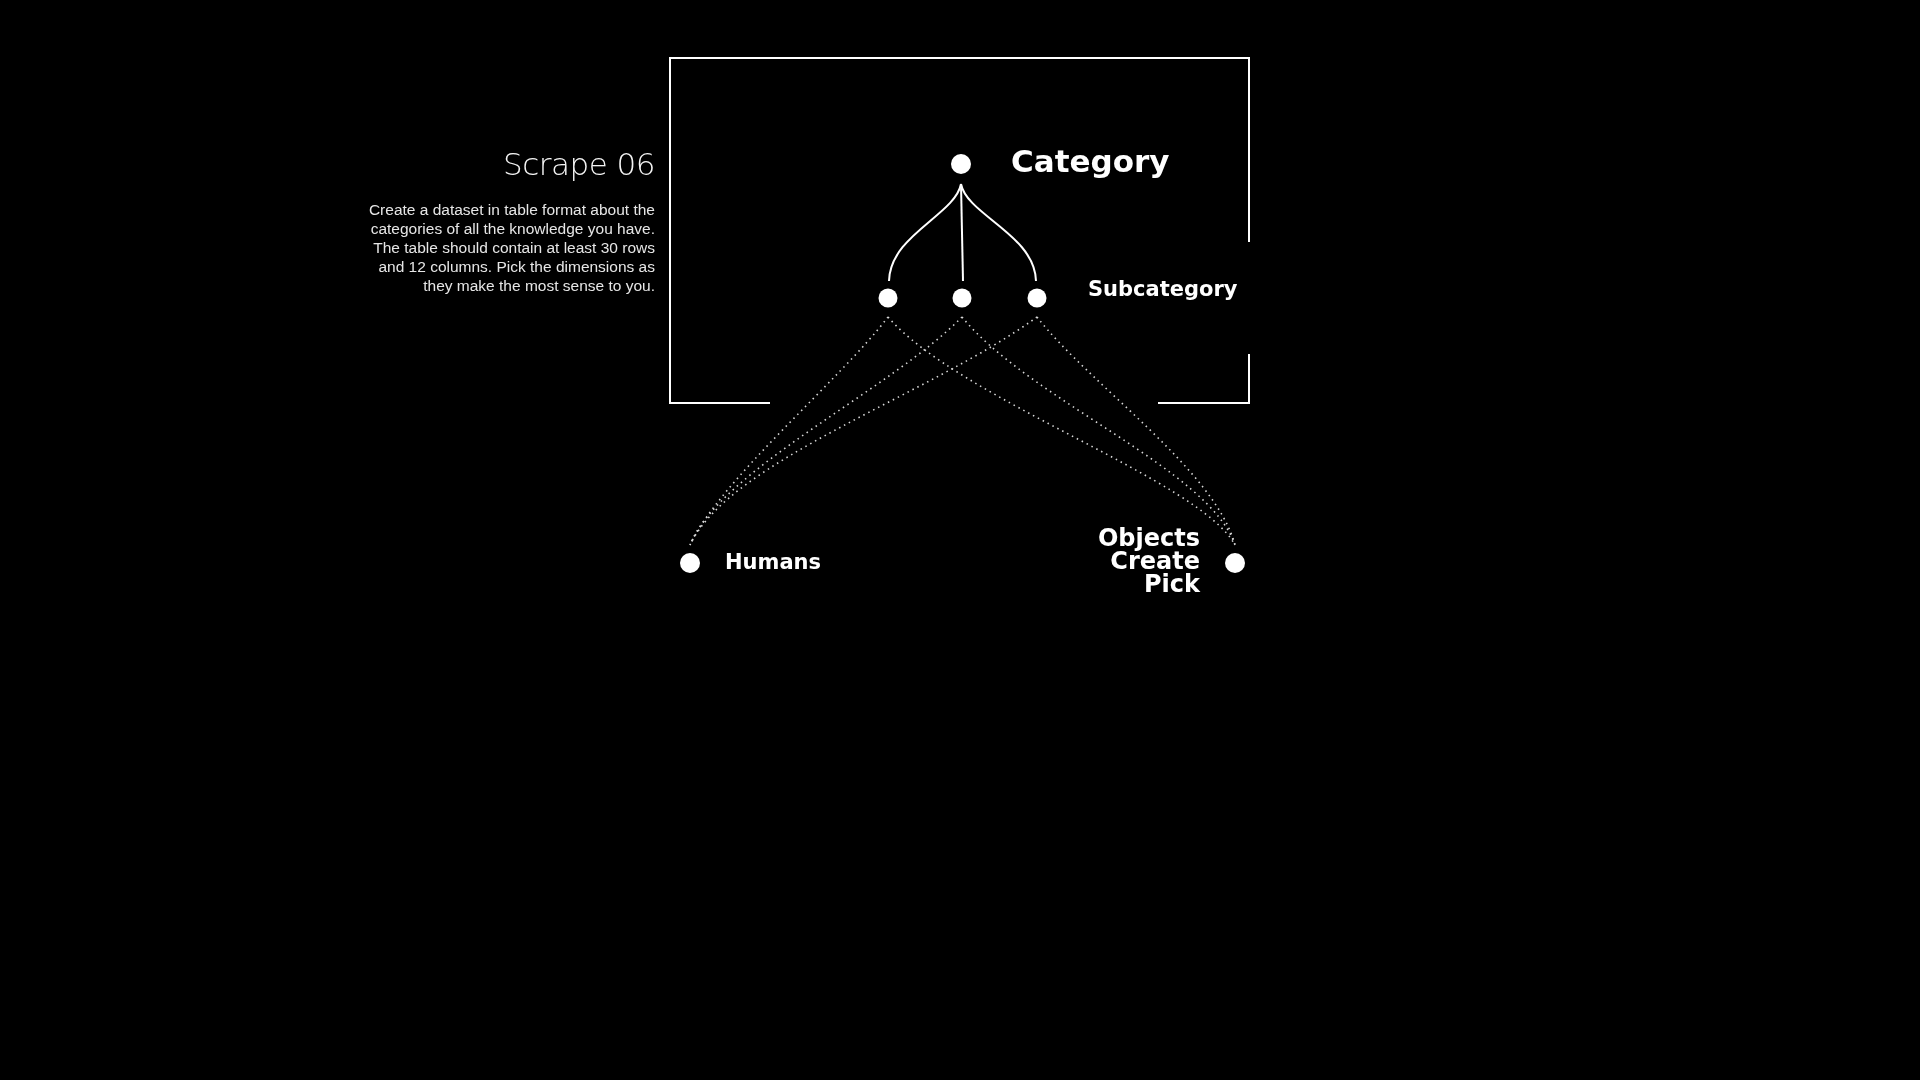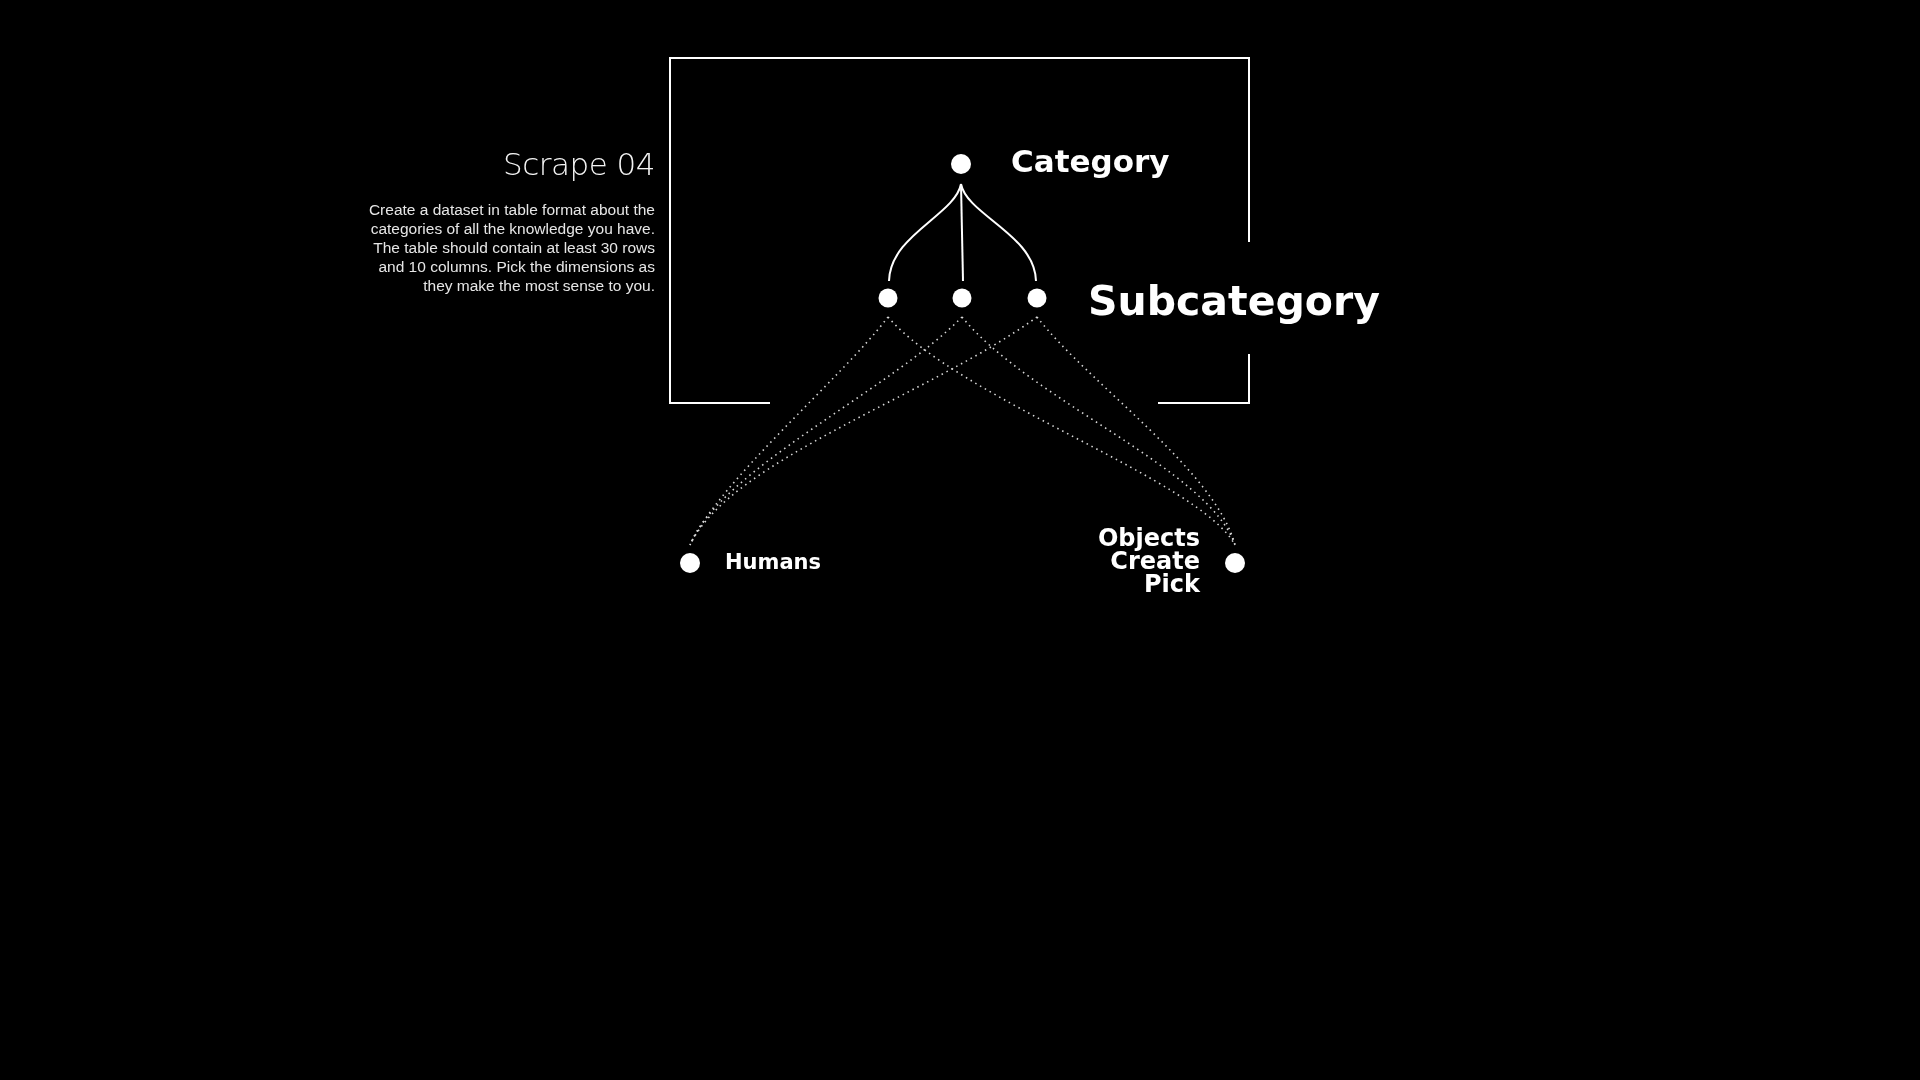--- a/index.html
+++ b/index.html
@@ -39,40 +39,40 @@
     }
     .label {
       position: absolute;
       font-family: "DejaVu Sans", sans-serif;
       font-weight: bold;
       color: #ffffff;
       white-space: nowrap;
       text-align: center;
     }
     .label-category { left: 1011px; top: 143px; font-size: 31px; }
-    .label-subcategory { left: 1088px; top: 277px; font-size: 41px; }
+    .label-subcategory { left: 1088px; top: 277px; font-size: 21px; }
     .label-humans { left: 725px; top: 550px; font-size: 21px; font-weight: 600; }
     .label-stack {
       position: absolute;
       right: calc(1920px - 1200px);
       top: 527px;
       text-align: right;
       font-family: "DejaVu Sans", sans-serif;
       font-weight: 600;
       font-size: 24px;
       line-height: 23px;
     }
     .label-stack div { color: #ffffff; }
   </style>
 </head>
 <body>
 
 <div class="intro">
-  <h1 class="intro-title">Scrape 04</h1>
-  <p class="intro-body">Create a dataset in table format about the categories of all the knowledge you have. The table should contain at least 30 rows and 10 columns. Pick the dimensions as they make the most sense to you.</p>
+  <h1 class="intro-title">Scrape 06</h1>
+  <p class="intro-body">Create a dataset in table format about the categories of all the knowledge you have. The table should contain at least 30 rows and 12 columns. Pick the dimensions as they make the most sense to you.</p>
 </div>
 
 <svg class="diagram" width="1920" height="1080" viewBox="0 0 1920 1080">
 
   <g stroke="#ffffff" stroke-width="2" fill="none">
     <path d="M 770 403 L 670 403 L 670 58 L 1249 58 L 1249 242"></path>
     <path d="M 1249 354 L 1249 403 L 1158 403"></path>
   </g>
 
   <g stroke="#ffffff" stroke-width="2" fill="none">

